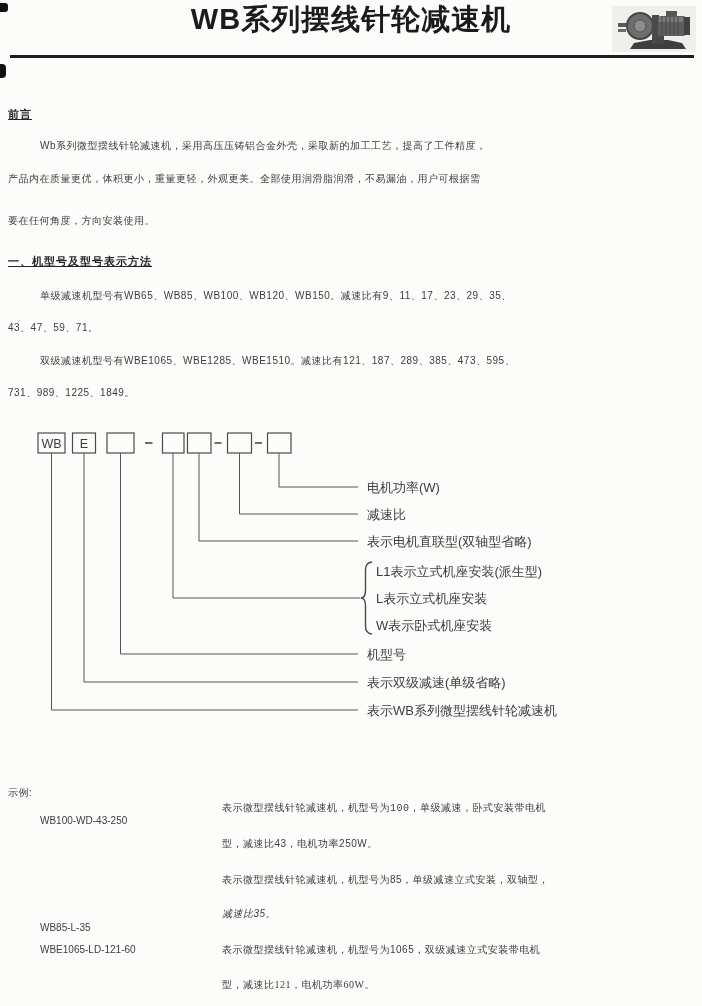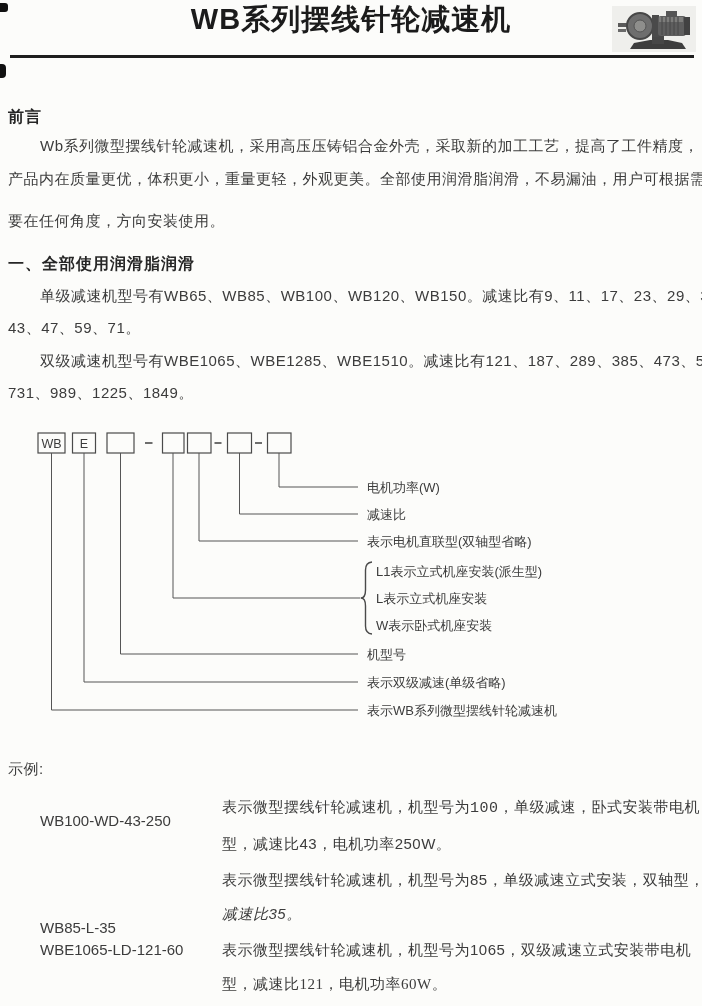--- a/index.html
+++ b/index.html
@@ -3,22 +3,22 @@
 <meta charset="utf-8">
 <style>
   html,body{margin:0;padding:0;}
   body{
     width:702px;height:1006px;position:relative;overflow:hidden;
     background:#fcfcfa;
     font-family:"Liberation Sans","DejaVu Sans",sans-serif;
     color:#3a3a3a;
   }
   .abs{position:absolute;white-space:nowrap;}
-  .t{font-size:15px;line-height:17px;letter-spacing:0.5px;color:#3c3c3c;}
-  .h{font-size:16px;font-weight:bold;letter-spacing:1px;color:#262626;}
+  .t{font-size:10px;line-height:17px;letter-spacing:0.5px;color:#3c3c3c;}
+  .h{font-size:11px;font-weight:bold;letter-spacing:1px;color:#262626;text-decoration:underline;}
   .title{
     left:0;top:63;width:702px;text-align:center;
     font-size:29px;font-weight:bold;letter-spacing:1px;color:#1b1b1b;
   }
   .rule{left:10px;top:55px;width:684px;height:3px;background:#1e1e1e;}
   .artifact{background:#111;}
   svg text{font-family:"Liberation Sans","DejaVu Sans",sans-serif;fill:#3c3c3c;}
 </style>
 </head>
 <body>
@@ -45,21 +45,21 @@
 </svg>
 
 <div class="abs rule"></div>
 <div class="abs title">WB系列摆线针轮减速机</div>
 
 <div class="abs h" style="left:8px;top:107px;">前言</div>
 <div class="abs t" style="left:40px;top:137px;">Wb系列微型摆线针轮减速机，采用高压压铸铝合金外壳，采取新的加工工艺，提高了工件精度，</div>
 <div class="abs t" style="left:8px;top:170px;">产品内在质量更优，体积更小，重量更轻，外观更美。全部使用润滑脂润滑，不易漏油，用户可根据需</div>
 <div class="abs t" style="left:8px;top:203px;margin-top:9px;">要在任何角度，方向安装使用。</div>
 
-<div class="abs h" style="left:8px;top:254px;">一、全部使用润滑脂润滑</div>
+<div class="abs h" style="left:8px;top:254px;">一、机型号及型号表示方法</div>
 <div class="abs t" style="left:40px;top:287px;">单级减速机型号有WB65、WB85、WB100、WB120、WB150。减速比有9、11、17、23、29、35、</div>
 <div class="abs t" style="left:8px;top:319px;">43、47、59、71。</div>
 <div class="abs t" style="left:40px;top:352px;">双级减速机型号有WBE1065、WBE1285、WBE1510。减速比有121、187、289、385、473、595、</div>
 <div class="abs t" style="left:8px;top:384px;text-align:center;">731、989、1225、1849。</div>
 
 <svg class="abs" style="left:0;top:428px;" width="702" height="300" viewBox="0 0 702 300">
   <g fill="none" stroke="#4a4a4a" stroke-width="1.2">
     <rect x="38" y="5" width="27" height="20"></rect>
     <rect x="72.5" y="5" width="23" height="20"></rect>
     <rect x="107" y="5" width="27" height="20"></rect>
@@ -92,21 +92,21 @@
   <text x="367" y="90.5" font-size="13">减速比</text>
   <text x="367" y="117.5" font-size="13">表示电机直联型(双轴型省略)</text>
   <text x="376" y="148" font-size="13">L1表示立式机座安装(派生型)</text>
   <text x="376" y="175" font-size="13">L表示立式机座安装</text>
   <text x="376" y="202" font-size="13">W表示卧式机座安装</text>
   <text x="367" y="230.5" font-size="13">机型号</text>
   <text x="367" y="258.5" font-size="13">表示双级减速(单级省略)</text>
   <text x="367" y="286.5" font-size="13">表示WB系列微型摆线针轮减速机</text>
 </svg>
 
-<div class="abs t" style="left:8px;top:760px;">示例:</div>
+<div class="abs t" style="left:8px;top:784px;">示例:</div>
 
 <div class="abs t" style="left:40px;top:800px;letter-spacing:0;margin-top:12px;">WB100-WD-43-250</div>
 <div class="abs t" style="left:222px;top:800px;font-family:Liberation Mono, monospace;">表示微型摆线针轮减速机，机型号为100，单级减速，卧式安装带电机</div>
 <div class="abs t" style="left:222px;top:835px;">型，减速比43，电机功率250W。</div>
 
 <div class="abs t" style="left:40px;top:919px;letter-spacing:0;text-align:center;">WB85-L-35</div>
 <div class="abs t" style="left:222px;top:871px;">表示微型摆线针轮减速机，机型号为85，单级减速立式安装，双轴型，</div>
 <div class="abs t" style="left:222px;top:905px;font-style:italic;">减速比35。</div>
 
 <div class="abs t" style="left:40px;top:941px;letter-spacing:0;">WBE1065-LD-121-60</div>

